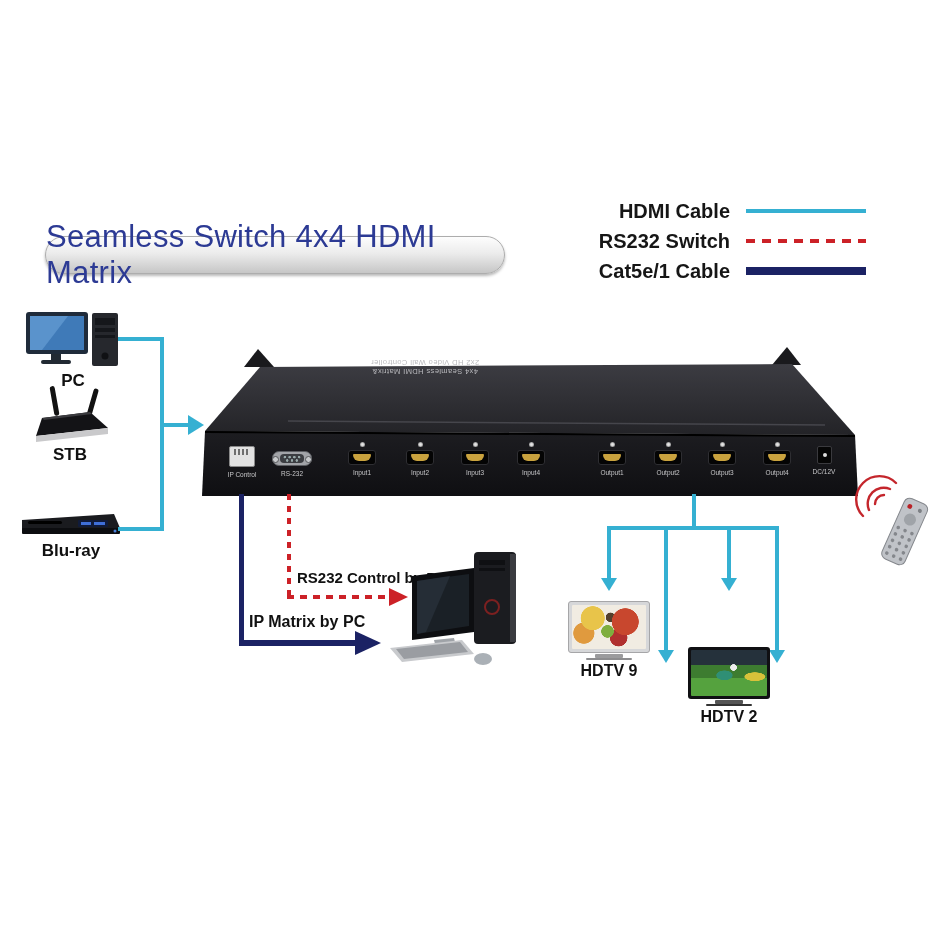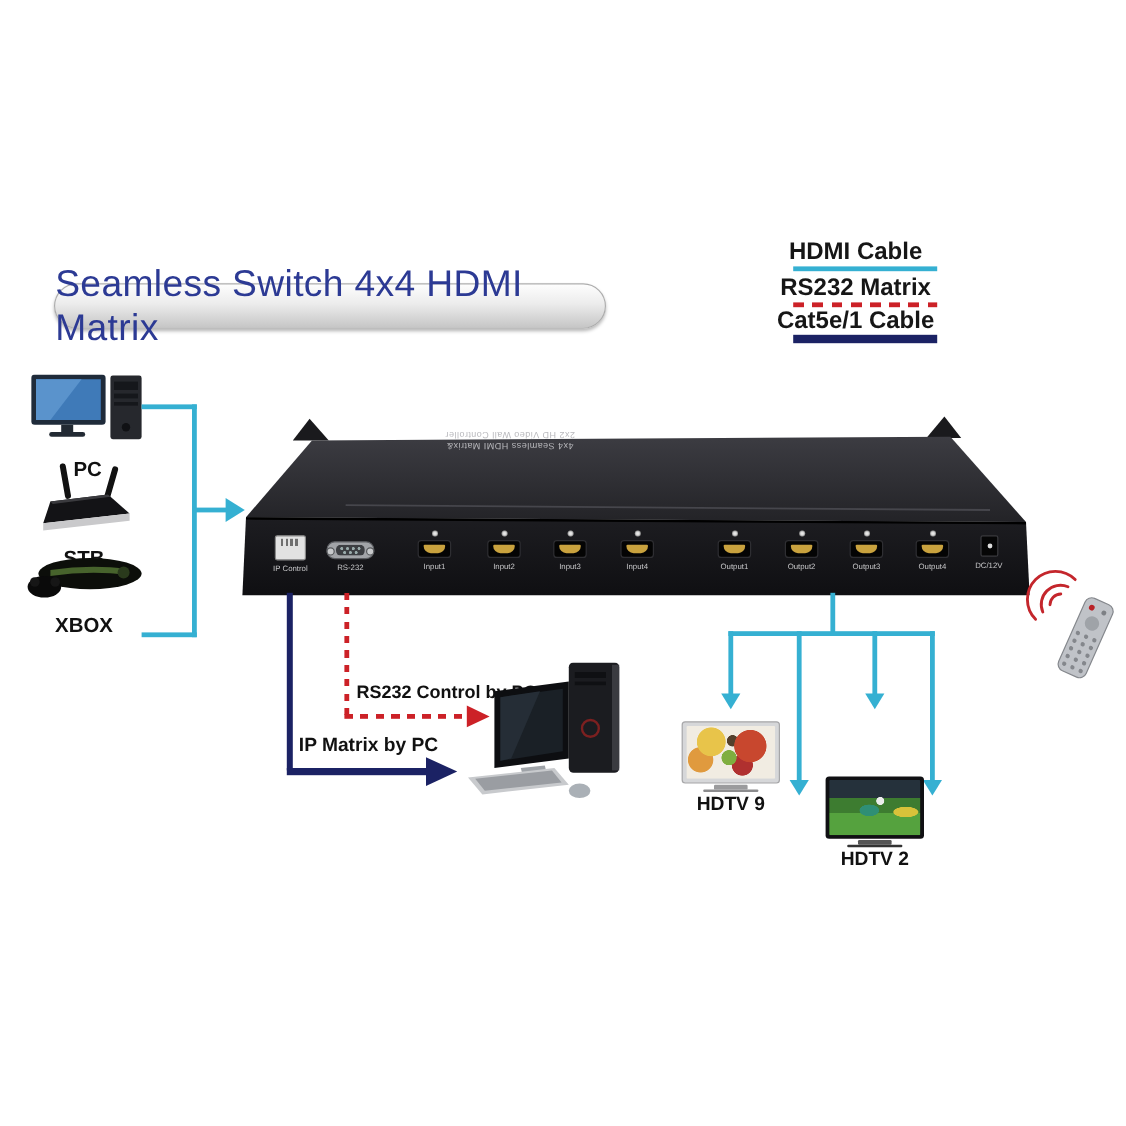--- a/index.html
+++ b/index.html
@@ -10,31 +10,31 @@
   
   .banner { position:absolute; left:45px; top:236px; width:460px; height:38px;
     border-radius:19px; border:1px solid #adadad;
     background:linear-gradient(180deg,#fdfdfd 0%,#ececec 45%,#c6c6c6 100%);
     box-shadow:0 2px 3px rgba(0,0,0,0.28);
     display:flex; align-items:center; justify-content:center; }
   .banner span { font-size:31px; font-weight:normal; color:#2c3a94; letter-spacing:0.3px; }
 
   
   .legend { position:absolute; left:560px; top:196px; width:306px; }
-  .legend-row { display:flex; align-items:center; justify-content:flex-end; height:30px;flex-direction:column; }
+  .legend-row { display:flex; align-items:center; justify-content:flex-end; height:30px; }
   .legend-label { font-size:20px; font-weight:bold; color:#161616; }
   .legend-line { width:120px; margin-left:16px; }
   .line-hdmi { height:4px; background:#35b0d2; }
   .line-rs232 { height:4px; background:repeating-linear-gradient(90deg,#cc2127 0 9px,transparent 9px 16px); }
   .line-cat5 { height:8px; background:#1b2264; }
 
   
   .source { position:absolute; text-align:center; }
   .source svg { display:block; margin:0 auto; }
-  .src-label { font-size:17px; font-weight:bold; color:#111; margin-top:12px; }
+  .src-label { font-size:17px; font-weight:bold; color:#111; margin-top:1px; }
 
   
   .cyan  { background:#35b0d2; }
   .navy  { background:#1b2264; }
   .red-dash-v { background:repeating-linear-gradient(180deg,#cc2127 0 6px,transparent 6px 12px); }
   .red-dash-h { background:repeating-linear-gradient(90deg,#cc2127 0 7px,transparent 7px 13px); }
   .arrow-right-cyan { width:0; height:0; border-top:10px solid transparent; border-bottom:10px solid transparent; border-left:16px solid #35b0d2; }
   .arrow-right-navy { width:0; height:0; border-top:12px solid transparent; border-bottom:12px solid transparent; border-left:26px solid #1b2264; }
   .arrow-right-red  { width:0; height:0; border-top:9px solid transparent; border-bottom:9px solid transparent; border-left:19px solid #cc2127; }
   .arrow-down-cyan  { width:0; height:0; border-left:8px solid transparent; border-right:8px solid transparent; border-top:13px solid #35b0d2; }
@@ -112,21 +112,21 @@
   <div class="banner">
     <span>Seamless Switch 4x4 HDMI Matrix</span>
   </div>
 
   <div class="legend">
     <div class="legend-row">
       <span class="legend-label">HDMI Cable</span>
       <span class="legend-line line-hdmi"></span>
     </div>
     <div class="legend-row">
-      <span class="legend-label">RS232 Matrix</span>
+      <span class="legend-label">RS232 Switch</span>
       <span class="legend-line line-rs232"></span>
     </div>
     <div class="legend-row">
       <span class="legend-label">Cat5e/1 Cable</span>
       <span class="legend-line line-cat5"></span>
     </div>
   </div>
 
   <div class="source" style="left:26px; top:312px; width:94px;">
     <svg width="94" height="58" viewBox="0 0 94 58">
@@ -148,32 +148,33 @@
     <svg width="84" height="58" viewBox="0 0 84 58">
       <rect x="24" y="0" width="5" height="30" rx="2.5" fill="#121212" transform="rotate(-10 26 15)"></rect>
       <rect x="62" y="2" width="5" height="30" rx="2.5" fill="#121212" transform="rotate(16 64 17)"></rect>
       <polygon points="14,32 62,26 80,42 8,50" fill="#131316"></polygon>
       <polygon points="14,32 62,26 64,28 16,34" fill="#3a3a3e"></polygon>
       <polygon points="8,50 80,42 80,48 8,56" fill="#c9c9cb"></polygon>
     </svg>
     <div class="src-label">STB</div>
   </div>
 
-  <div class="source" style="left:20px; top:462px; width:100px;">
-    <svg width="100" height="38" viewBox="0 0 100 38">
-      <ellipse cx="55" cy="16" rx="43" ry="13" fill="#0c0e0a"></ellipse>
-      <path d="M22 13 Q55 8 86 12 L86 17 Q55 13 22 18 Z" fill="#47632c"></path>
-      <circle cx="83" cy="15" r="5" fill="#2a3a1c"></circle>
-      <ellipse cx="17" cy="27" rx="14" ry="9" fill="#0a0a0a"></ellipse>
-      <circle cx="9" cy="23" r="4" fill="#161616"></circle>
-      <circle cx="26" cy="23" r="4" fill="#161616"></circle>
+
+  <div class="source" style="left:20px; top:512px; width:102px;">
+    <svg width="102" height="28" viewBox="0 0 102 28">
+      <polygon points="2,8 94,2 100,16 2,18" fill="#1a1b1f"></polygon>
+      <rect x="2" y="16" width="98" height="6" rx="1" fill="#0c0d10"></rect>
+      <rect x="8" y="9" width="34" height="3" rx="1.5" fill="#000"></rect>
+      <rect x="58" y="8" width="30" height="7" rx="1" fill="#101b3a"></rect>
+      <rect x="61" y="10" width="10" height="3" fill="#3f6fd8"></rect>
+      <rect x="74" y="10" width="11" height="3" fill="#3f6fd8"></rect>
+      <circle cx="95" cy="19" r="1.5" fill="#4a7fd8"></circle>
     </svg>
-    <div class="src-label">XBOX</div>
-  </div>
-
+    <div class="src-label">Blu-ray</div>
+  </div>
 
   <div class="abs cyan" style="left:118px; top:337px; width:46px; height:4px;"></div>
   <div class="abs cyan" style="left:160px; top:337px; width:4px; height:194px;"></div>
   <div class="abs cyan" style="left:118px; top:527px; width:46px; height:4px;"></div>
   <div class="abs cyan" style="left:162px; top:423px; width:28px; height:4px;"></div>
   <div class="abs arrow-right-cyan" style="left:188px; top:415px;"></div>
 
   <div class="device">
     <svg class="chassis" width="660" height="152" viewBox="0 0 660 152">
       <defs>

